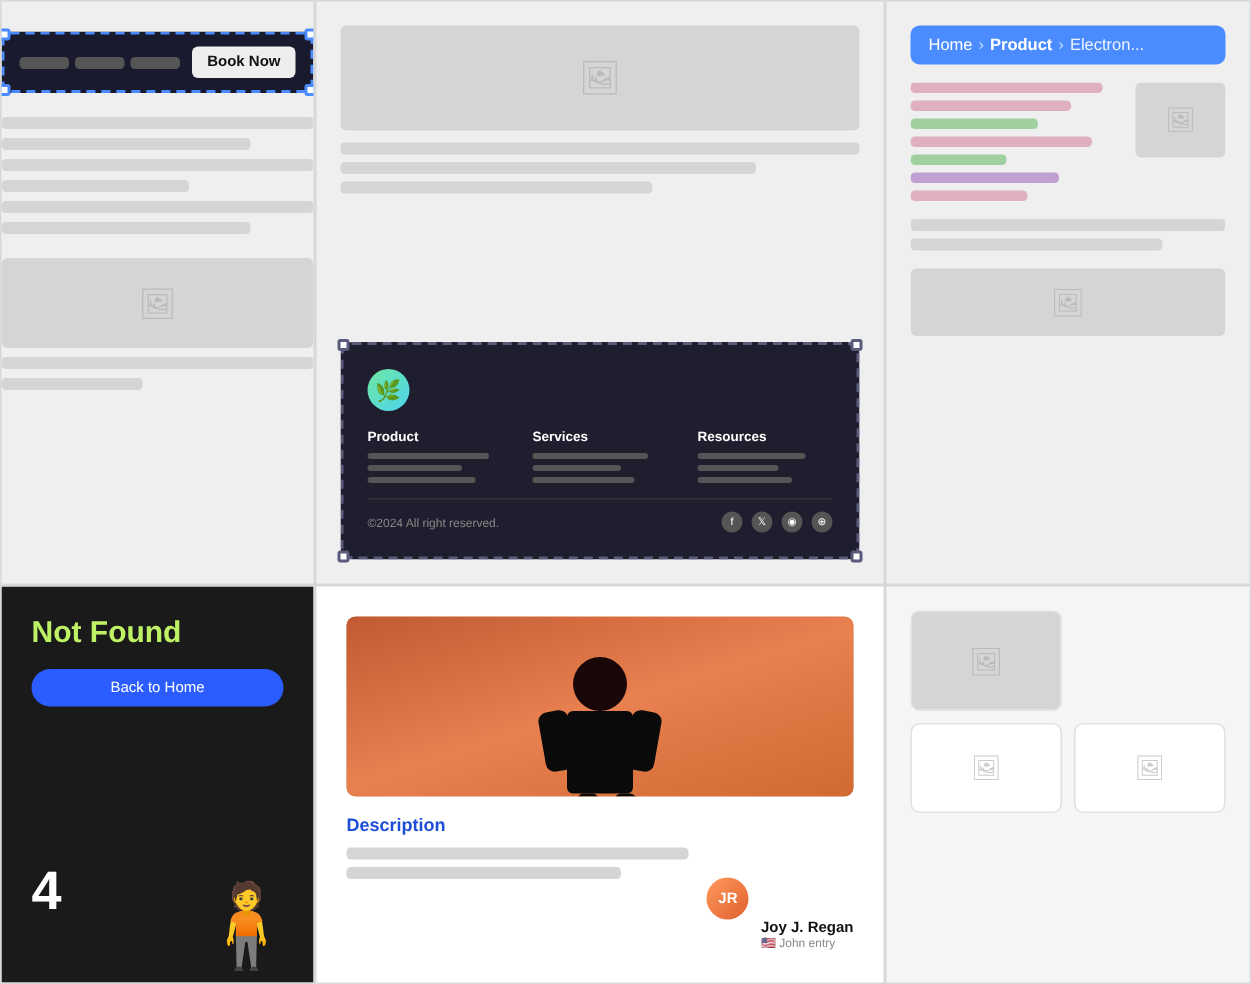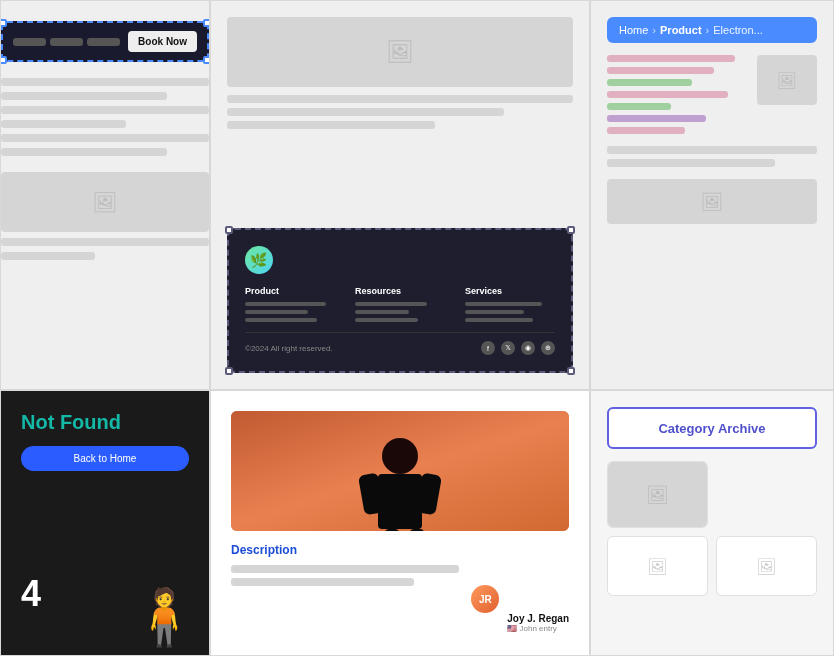--- a/index.html
+++ b/index.html
@@ -270,21 +270,21 @@
       overflow: hidden;
     }
     .not-found-container {
       background: #1a1a1a;
       height: 100%;
       display: flex;
       flex-direction: column;
       padding: 20px;
     }
     .not-found-title {
-      color: #14b8a6;
+      color: #bef264;
       font-size: 20px;
       font-weight: 700;
       margin-bottom: 12px;
     }
     .back-home-btn {
       background: #2a5cff;
       color: #fff;
       border: none;
       border-radius: 20px;
       padding: 7px 14px;
@@ -517,33 +517,33 @@
     <div class="footer-nav">
       <div class="footer-nav-col">
         <div class="footer-nav-title">Product</div>
         <div class="footer-nav-lines">
           <div class="footer-nav-line full" style="width:90%;"></div>
           <div class="footer-nav-line" style="width:70%;"></div>
           <div class="footer-nav-line" style="width:80%;"></div>
         </div>
       </div>
       <div class="footer-nav-col">
+        <div class="footer-nav-title">Services</div>
+        <div class="footer-nav-lines">
+          <div class="footer-nav-line" style="width:85%;"></div>
+          <div class="footer-nav-line" style="width:65%;"></div>
+          <div class="footer-nav-line" style="width:75%;"></div>
+        </div>
+      </div>
+      <div class="footer-nav-col">
         <div class="footer-nav-title">Resources</div>
         <div class="footer-nav-lines">
           <div class="footer-nav-line" style="width:80%;"></div>
           <div class="footer-nav-line" style="width:60%;"></div>
           <div class="footer-nav-line" style="width:70%;"></div>
-        </div>
-      </div>
-      <div class="footer-nav-col">
-        <div class="footer-nav-title">Services</div>
-        <div class="footer-nav-lines">
-          <div class="footer-nav-line" style="width:85%;"></div>
-          <div class="footer-nav-line" style="width:65%;"></div>
-          <div class="footer-nav-line" style="width:75%;"></div>
         </div>
       </div>
     </div>
 
     <div class="footer-bottom">
       <span class="footer-copy">©2024 All right reserved.</span>
       <div class="footer-socials">
         <div class="social-icon">f</div>
         <div class="social-icon">𝕏</div>
         <div class="social-icon">◉</div>
@@ -627,23 +627,20 @@
       <div class="author-avatar">JR</div>
       <div class="author-info">
         <span class="author-name">Joy J. Regan</span>
         <span class="author-flag">🇺🇸 John entry</span>
       </div>
     </div>
   </div>
 </div>
 
 <div class="cell cell-bottom-right">
-  <div class="category-archive-header">
-    <span class="category-archive-title">Category Archive</span>
-  </div>
   <div class="archive-grid">
 
     <div class="archive-item">
       <div class="archive-item-img">
         <span class="archive-img-icon">🖼</span>
       </div>
     </div>
 
   </div>
   <div class="two-col-bottom">

